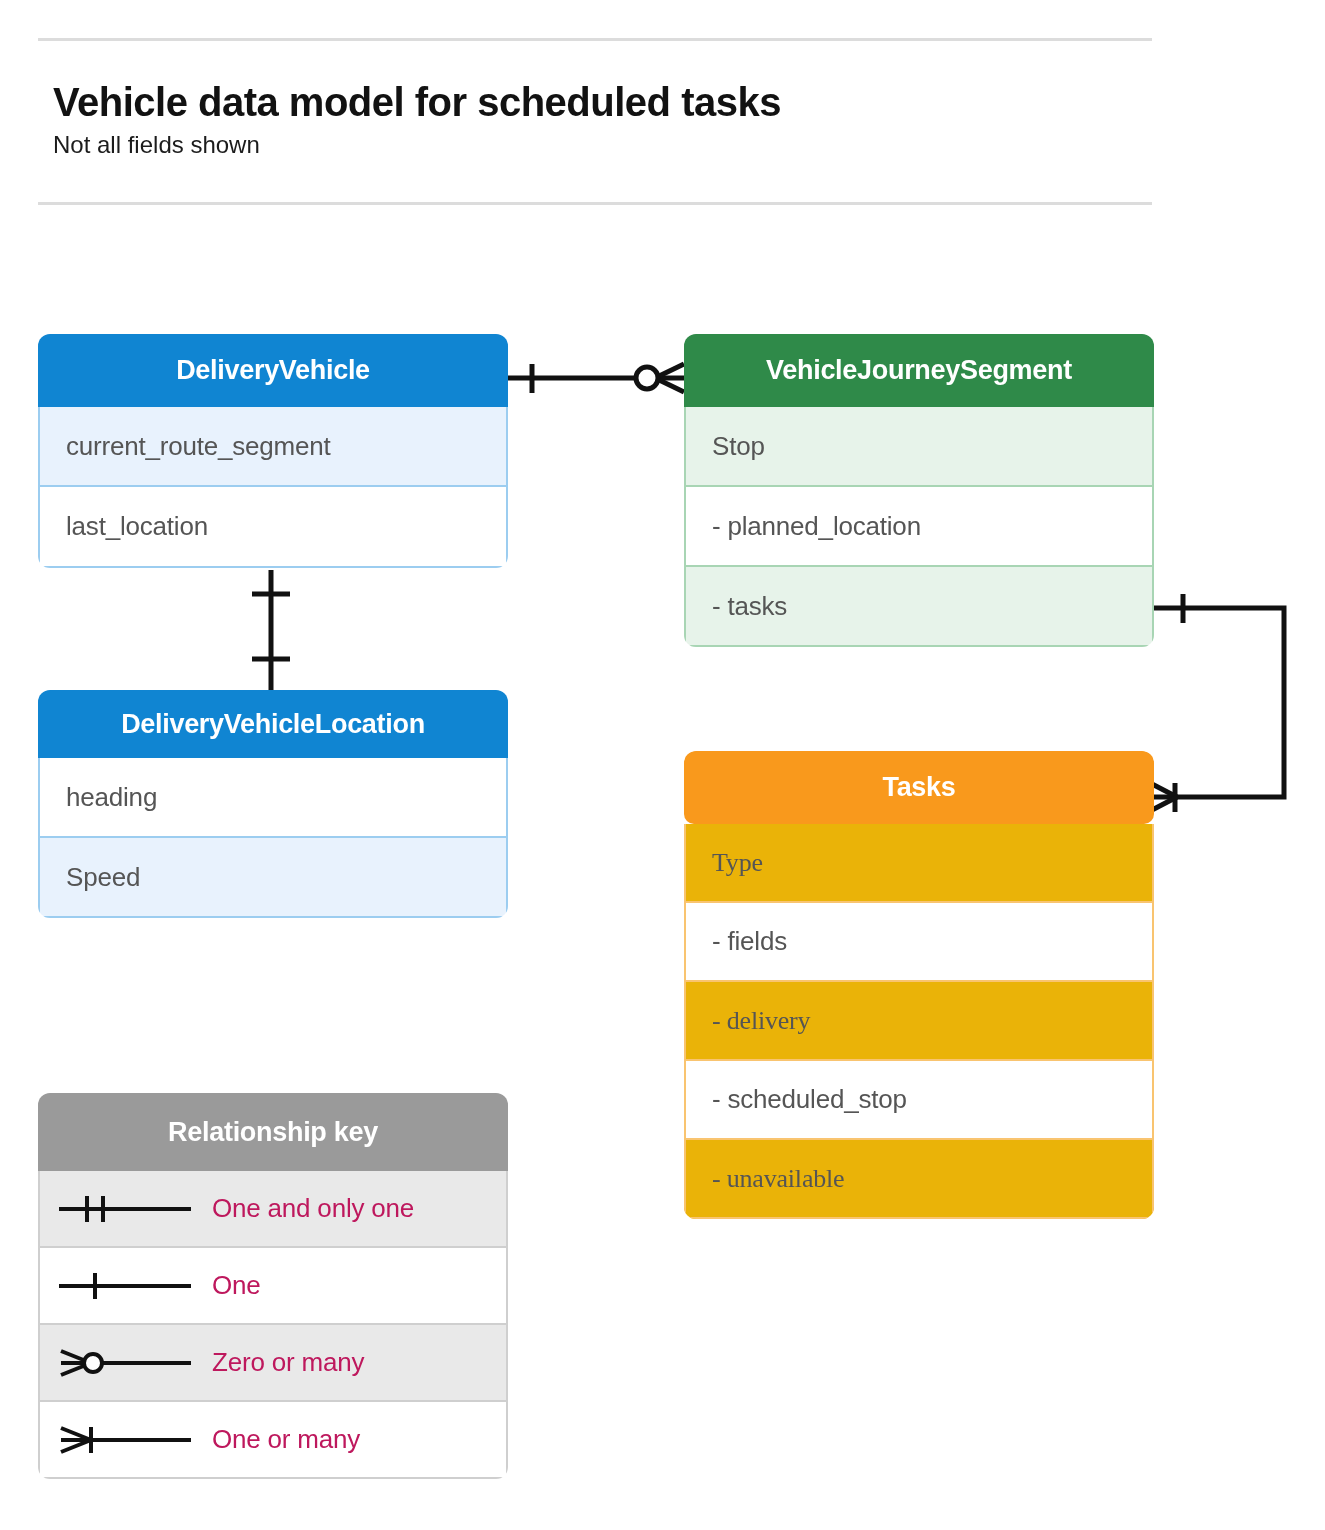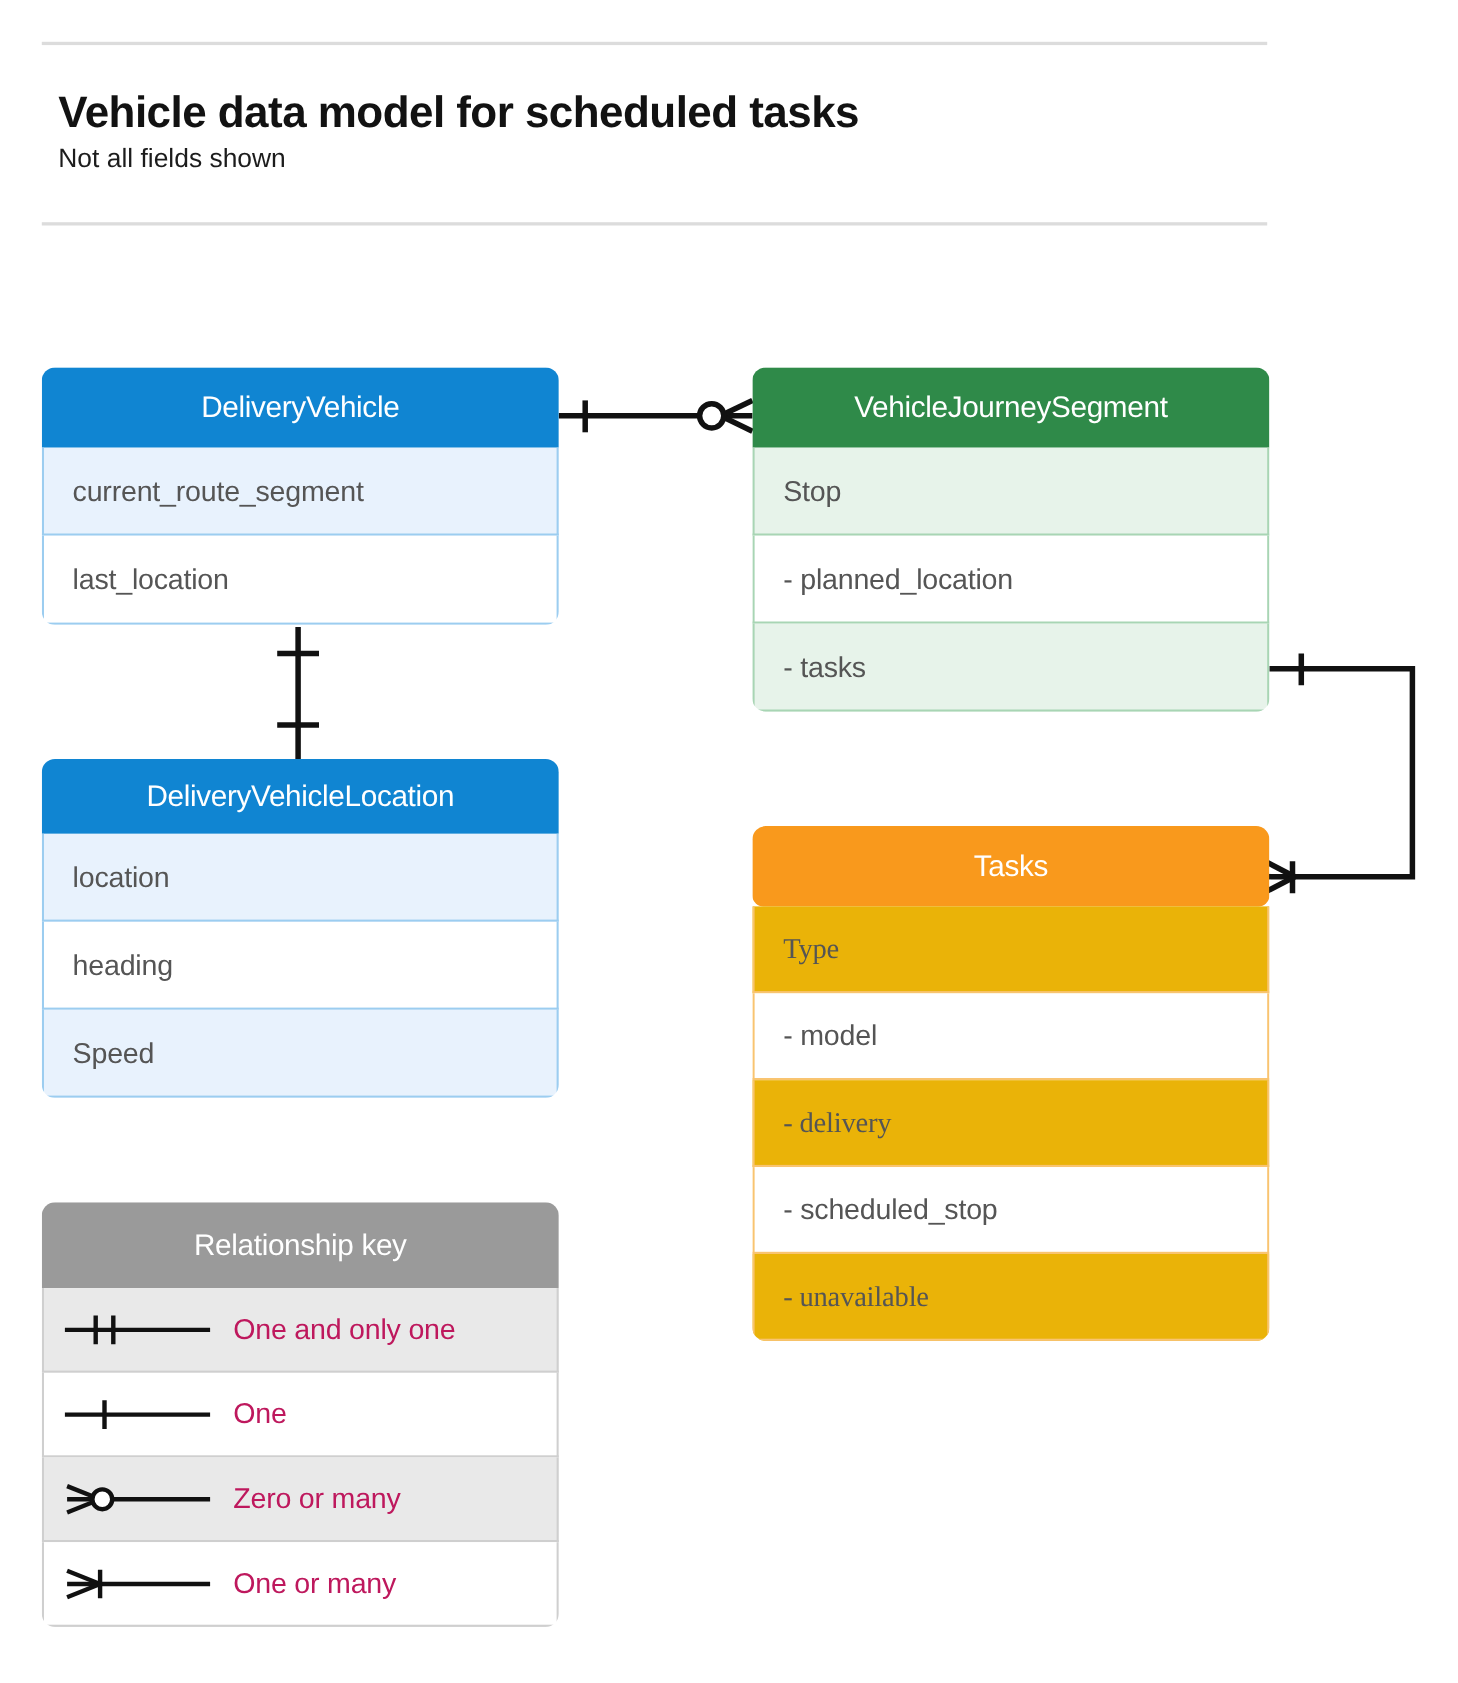--- a/index.html
+++ b/index.html
@@ -48,21 +48,21 @@
   
   .entity {
     position: absolute;
     border-radius: 12px;
     overflow: hidden;
     box-sizing: border-box;
   }
   .entity-header {
     text-align: center;
     color: #ffffff;
-    font-weight: normal;
+    font-weight: bold;
     font-size: 27px;
     letter-spacing: -0.3px;
     display: flex;
     align-items: center;
     justify-content: center;
   }
   .entity-rows {
     display: block;
   }
   .entity-row {
@@ -179,31 +179,30 @@
   <div class="entity-rows">
     <div class="entity-row alt" style="height:80px;">Stop</div>
     <div class="entity-row plain" style="height:80px;">-  planned_location</div>
     <div class="entity-row alt" style="height:80px;">- tasks</div>
   </div>
 </div>
 
 <div class="entity blue" id="ent-vehicle-location" style="left:38px; top:690px; width:470px;">
   <div class="entity-header" style="height:68px;">DeliveryVehicleLocation</div>
   <div class="entity-rows">
-    <div class="entity-row alt" style="height:80px;">location</div>
     <div class="entity-row plain" style="height:80px;">heading</div>
     <div class="entity-row alt" style="height:80px;">Speed</div>
   </div>
 </div>
 
 <div class="entity orange" id="ent-tasks" style="left:684px; top:751px; width:470px;">
   <div class="entity-header" style="height:73px;">Tasks</div>
   <div class="entity-rows">
     <div class="entity-row alt" style="height:79px;">Type</div>
-    <div class="entity-row plain" style="height:79px;">-  model</div>
+    <div class="entity-row plain" style="height:79px;">-  fields</div>
     <div class="entity-row alt" style="height:79px;">-  delivery</div>
     <div class="entity-row plain" style="height:79px;">-  scheduled_stop</div>
     <div class="entity-row alt" style="height:79px;">-  unavailable</div>
   </div>
 </div>
 
 <div class="entity gray" id="ent-legend" style="left:38px; top:1093px; width:470px;">
   <div class="entity-header" style="height:78px;">Relationship key</div>
   <div class="entity-rows">
 

